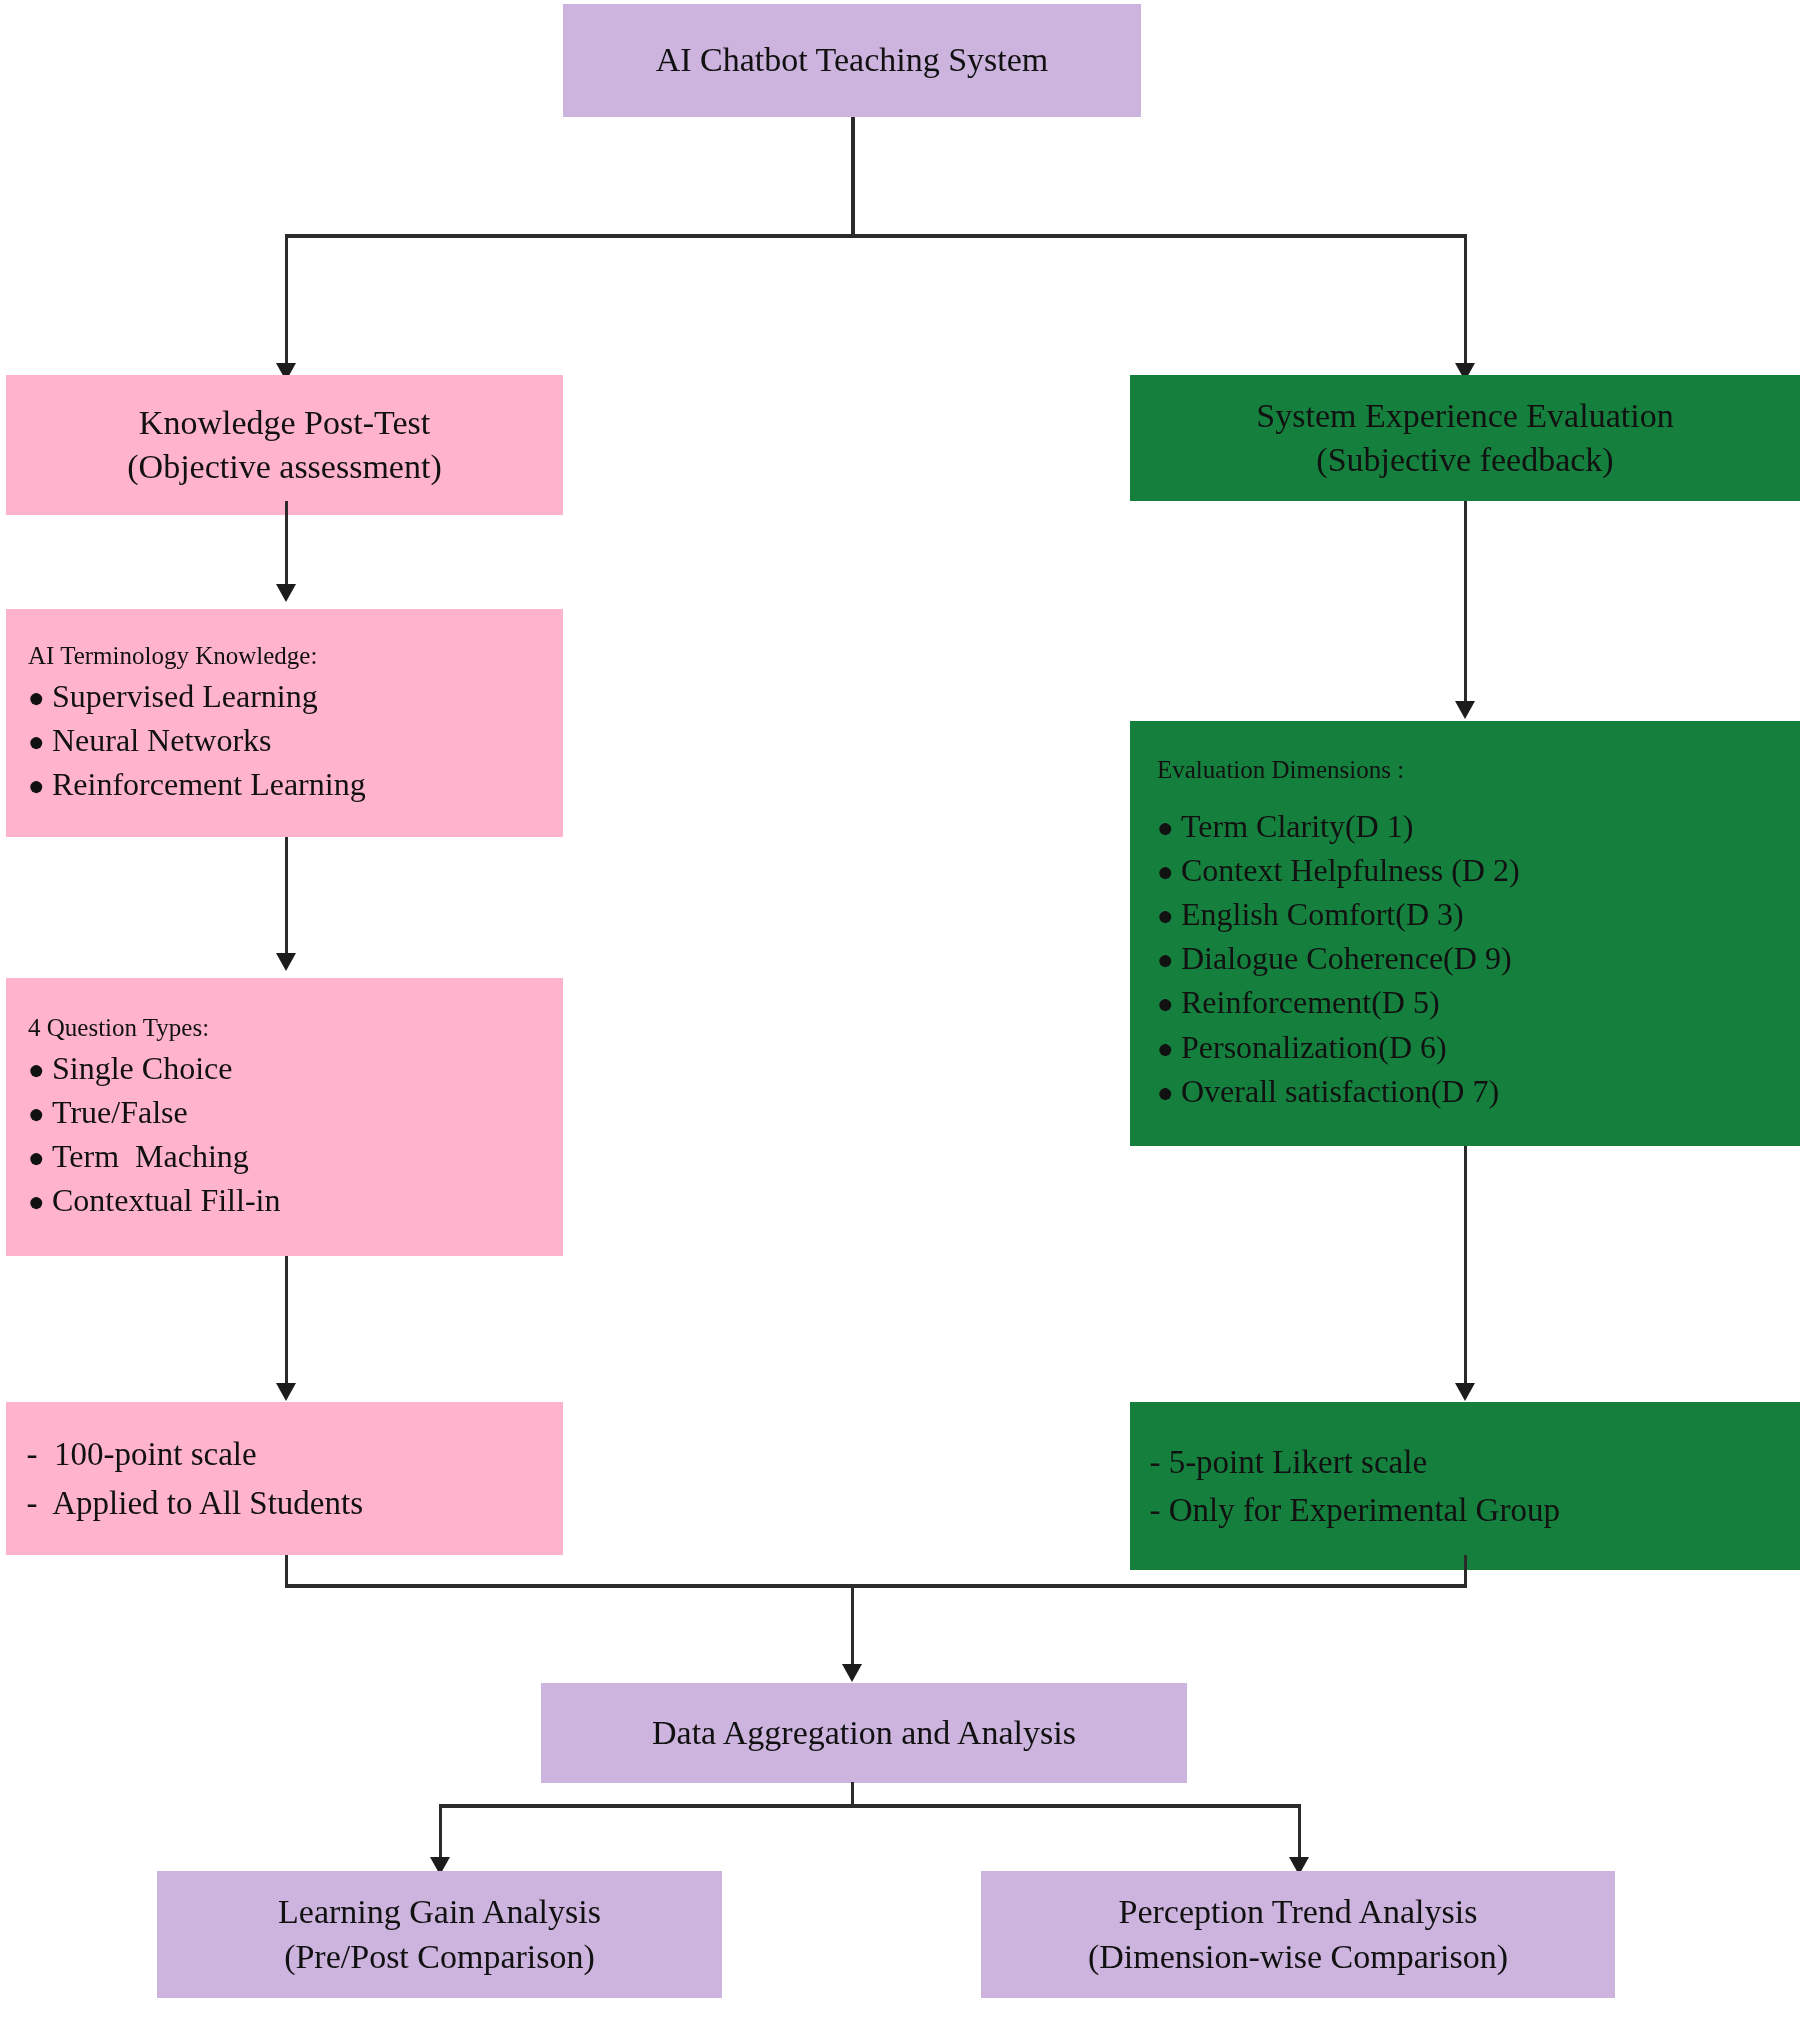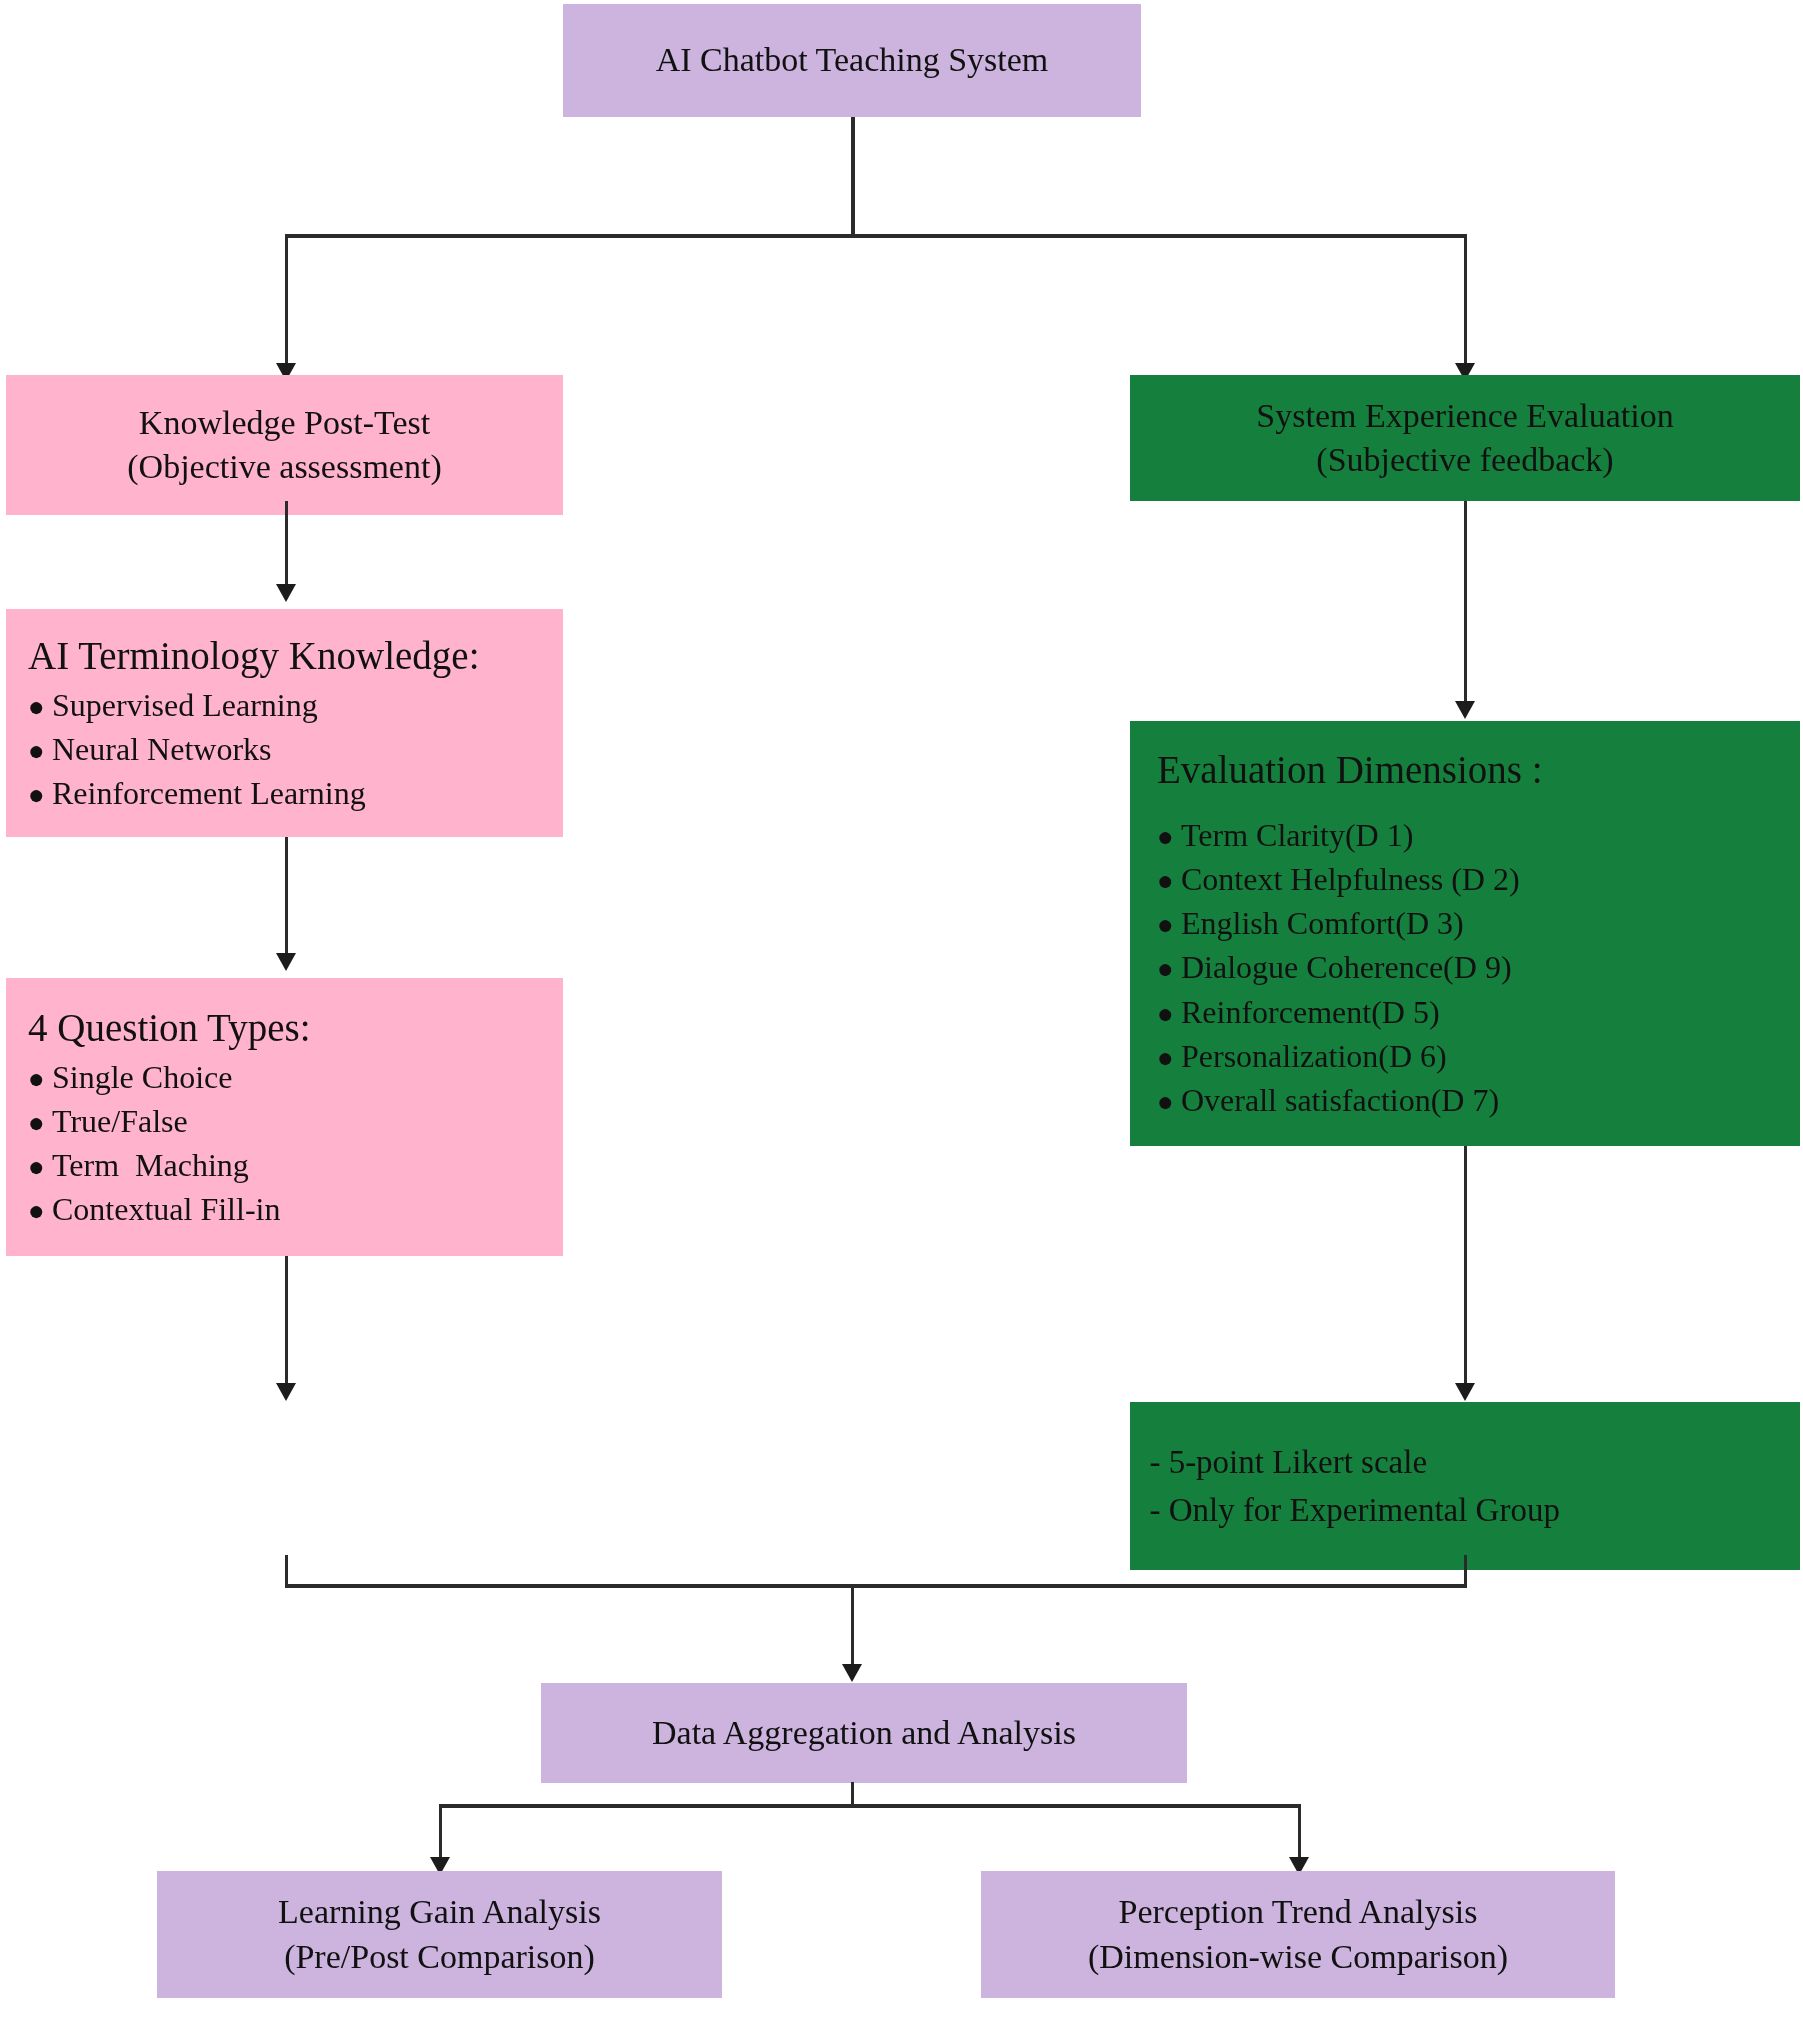--- a/index.html
+++ b/index.html
@@ -10,21 +10,21 @@
   .box{position:absolute;box-sizing:border-box;display:flex;flex-direction:column;
        justify-content:center;}
   .box.center{align-items:center;text-align:center;}
   .box.left{align-items:flex-start;text-align:left;}
 
   .purple{background:#cdb4de;}
   .pink{background:#ffb3cc;}
   .blue{background:#15803d;}
 
   .ttl{font-size:34px;line-height:1.30;white-space:pre;}
-  .hdr{font-size:39px;line-height:1.30;margin-bottom:1.2px;}
+  .hdr{font-size:25px;line-height:1.30;margin-bottom:1.2px;}
 
   ul.bul{list-style:none;margin:0;padding:0;}
   ul.bul li{font-size:32px;line-height:1.38;display:flex;align-items:baseline;}
   ul.bul li .dot{display:inline-block;width:24px;flex:0 0 24px;font-size:28px;}
   ul.bul li .txt{white-space:pre;}
 
   .dashline{font-size:33px;line-height:1.46;white-space:pre;}
 
   
   .vl{position:absolute;background:#2b2b2b;width:3px;}
@@ -98,20 +98,24 @@
       <li>
         <span class="dot">●</span>
         <span class="txt">Contextual Fill-in</span>
       </li>
     </ul>
   </div>
 
   <div class="vl" style="left:285px;top:1256px;width:3px;height:132px;"></div>
   <div class="arw" style="left:276px;top:1383px;"></div>
 
+  <div class="box pink left" style="left:6px;top:1402px;width:557px;height:153px;padding-left:20.6px;">
+    <div class="dashline">-  100-point scale</div>
+    <div class="dashline">-  Applied to All Students</div>
+  </div>
 
   <div class="box blue center" style="left:1130px;top:375px;width:670px;height:126px;">
     <div class="ttl">System Experience Evaluation</div>
     <div class="ttl">(Subjective feedback)</div>
   </div>
 
   <div class="vl" style="left:1464px;top:501px;width:3px;height:205px;"></div>
   <div class="arw" style="left:1455px;top:701px;"></div>
 
   <div class="box blue left" style="left:1130px;top:721px;width:670px;height:425px;padding:18px 0 18px 27px;gap:16px;">

